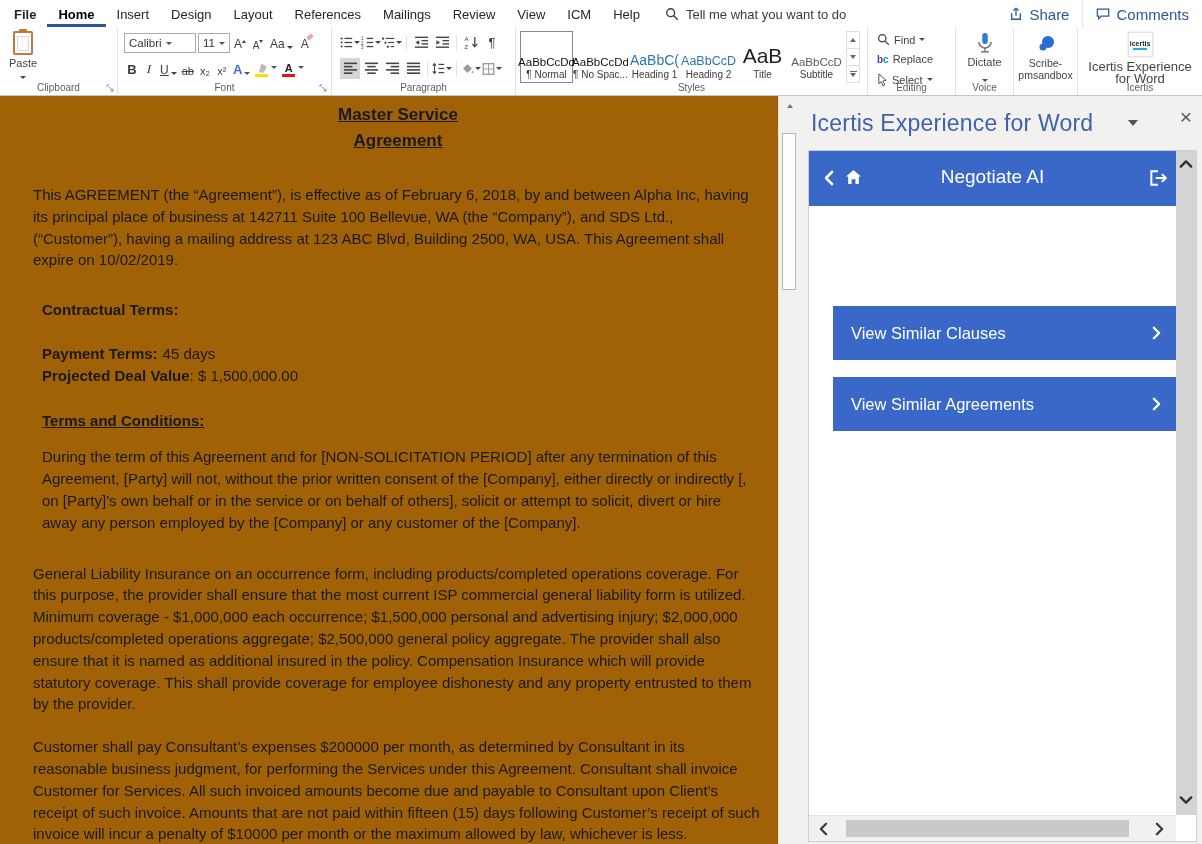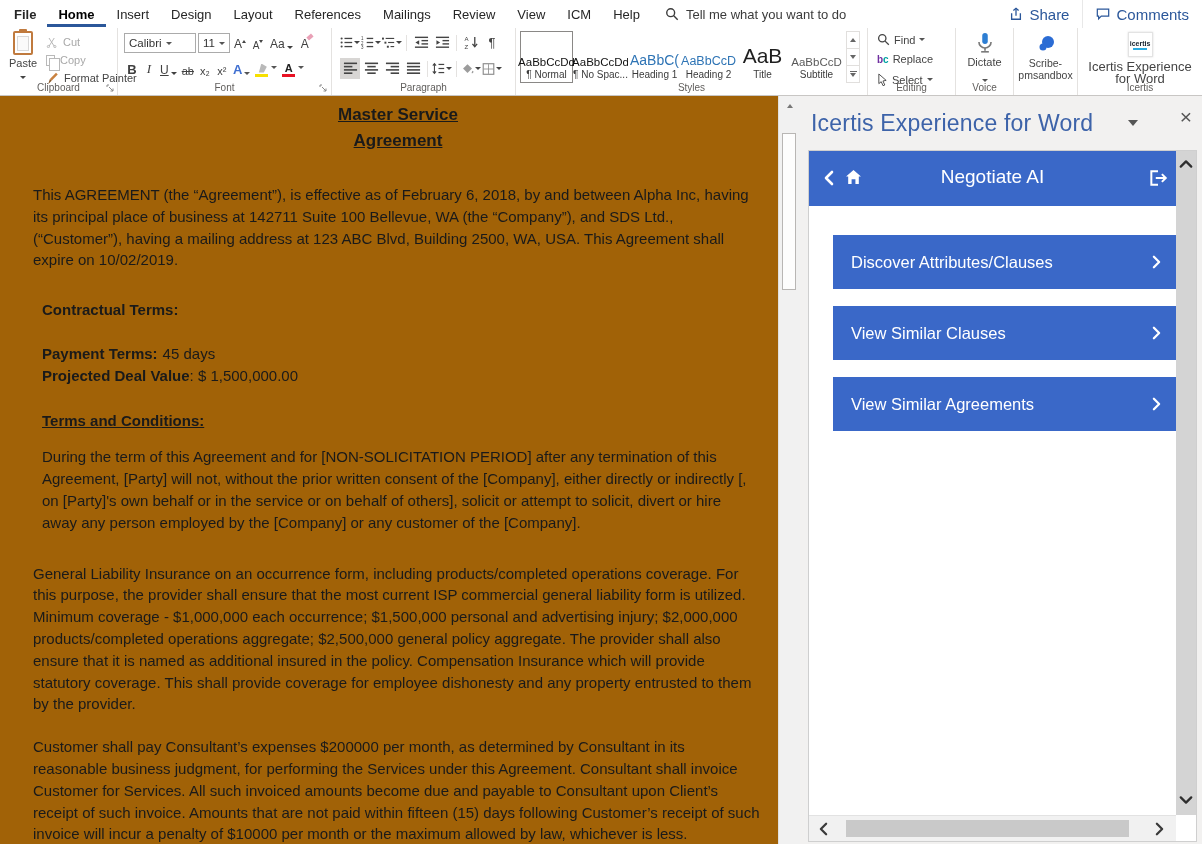--- a/index.html
+++ b/index.html
@@ -338,38 +338,20 @@
   </div>
 
   <div class="ribbon">
 
     <div class="group g-clipboard">
       <div class="paste">
         <div class="clip-ic"></div>
         <span>Paste</span>
         <div><span class="cd" style="color:#444"></span></div>
       </div>
-      <div class="clip-actions">
-        <div class="ca">
-          <svg class="ic" width="12" height="11" style="color:#b5b5b5">
-              <use href="#sym-scissors"></use>
-            </svg>
-          <span>Cut</span>
-        </div>
-        <div class="ca">
-          <span class="copy-ic"></span>
-          <span>Copy</span>
-        </div>
-        <div class="ca on">
-          <svg class="ic" width="13" height="14">
-              <use href="#sym-brush"></use>
-            </svg>
-          <span>Format Painter</span>
-        </div>
-      </div>
       <span class="gl">Clipboard</span>
       <svg class="ic launcher" style="right:3px" width="8" height="8">
           <use href="#sym-launcher"></use>
         </svg>
     </div>
 
     <div class="group g-font">
       <div class="f-row1">
         <div class="combo combo-name">
           <span class="cv">Calibri</span>
@@ -662,26 +644,20 @@
           </svg>
         <svg class="ic nav-home" width="17" height="16">
             <use href="#sym-house"></use>
           </svg>
         <div class="nav-title">Negotiate AI</div>
         <svg class="ic nav-exit" width="20" height="18">
             <use href="#sym-exit"></use>
           </svg>
       </div>
 
-      <div class="pane-btn btn-1">
-        <span class="pb-label">Discover Attributes/Clauses</span>
-        <svg class="ic pb-chev" width="9" height="14">
-            <use href="#sym-chev"></use>
-          </svg>
-      </div>
       <div class="pane-btn btn-2">
         <span class="pb-label">View Similar Clauses</span>
         <svg class="ic pb-chev" width="9" height="14">
             <use href="#sym-chev"></use>
           </svg>
       </div>
       <div class="pane-btn btn-3">
         <span class="pb-label">View Similar Agreements</span>
         <svg class="ic pb-chev" width="9" height="14">
             <use href="#sym-chev"></use>

